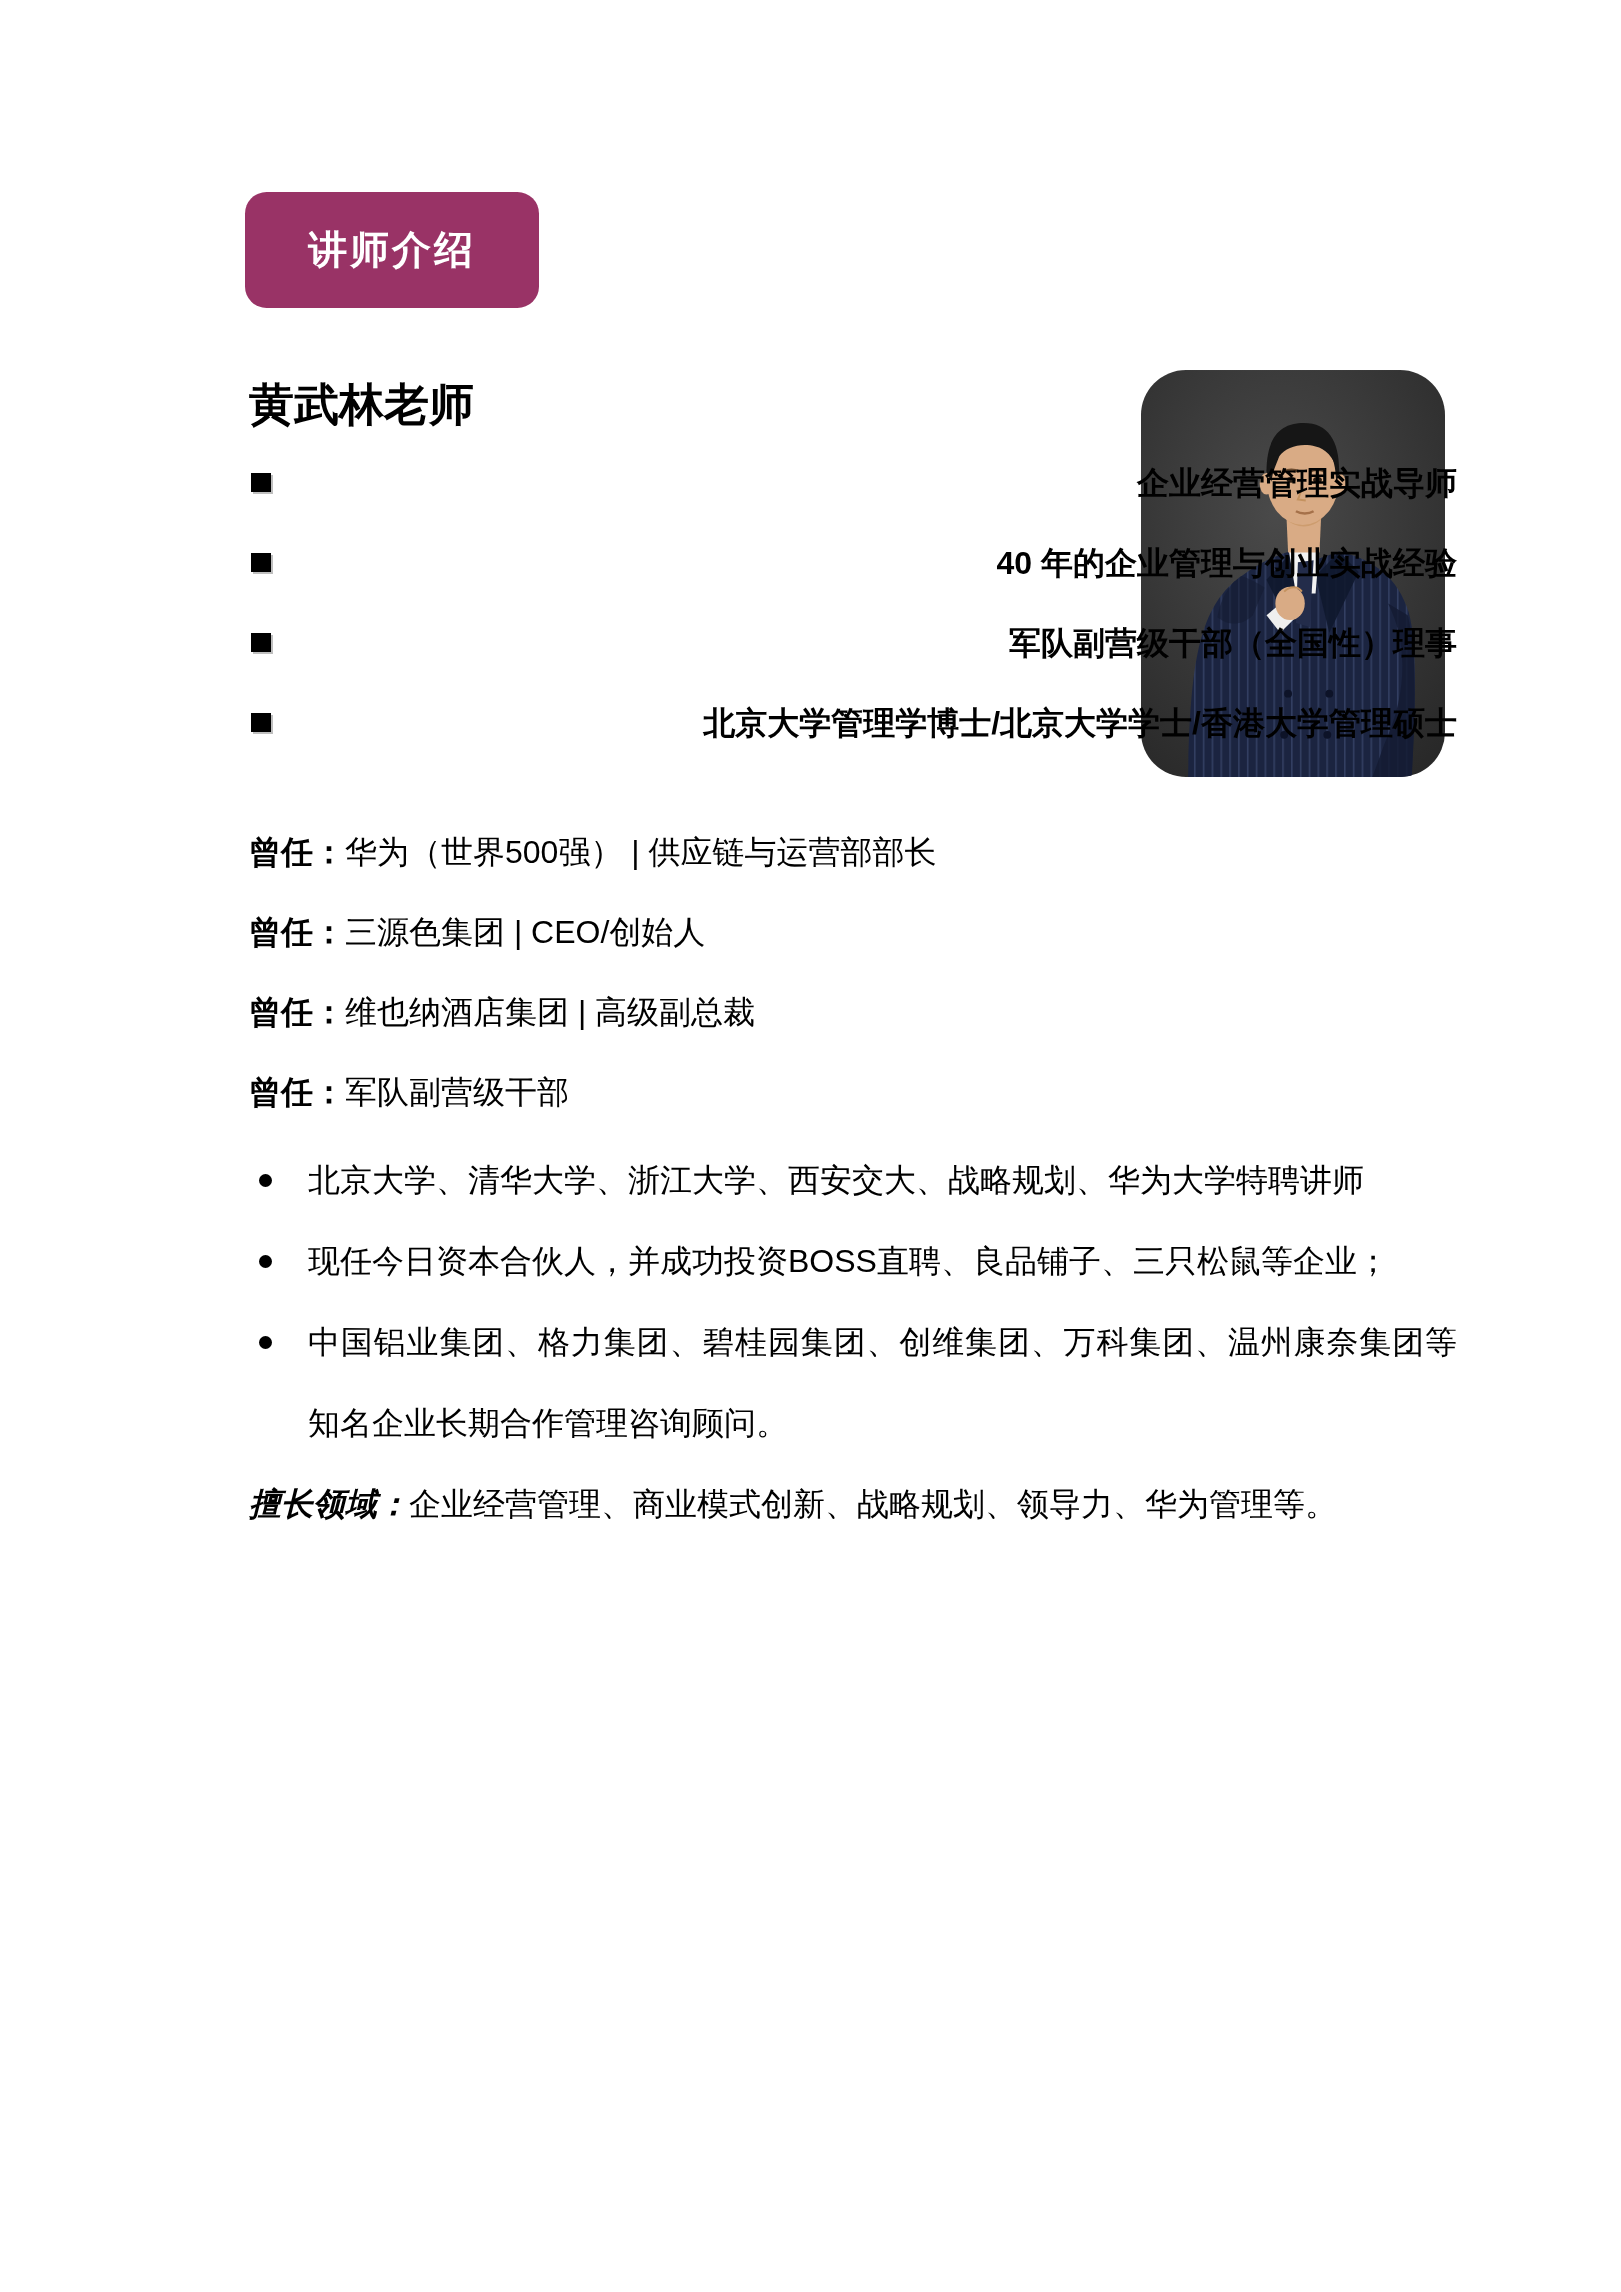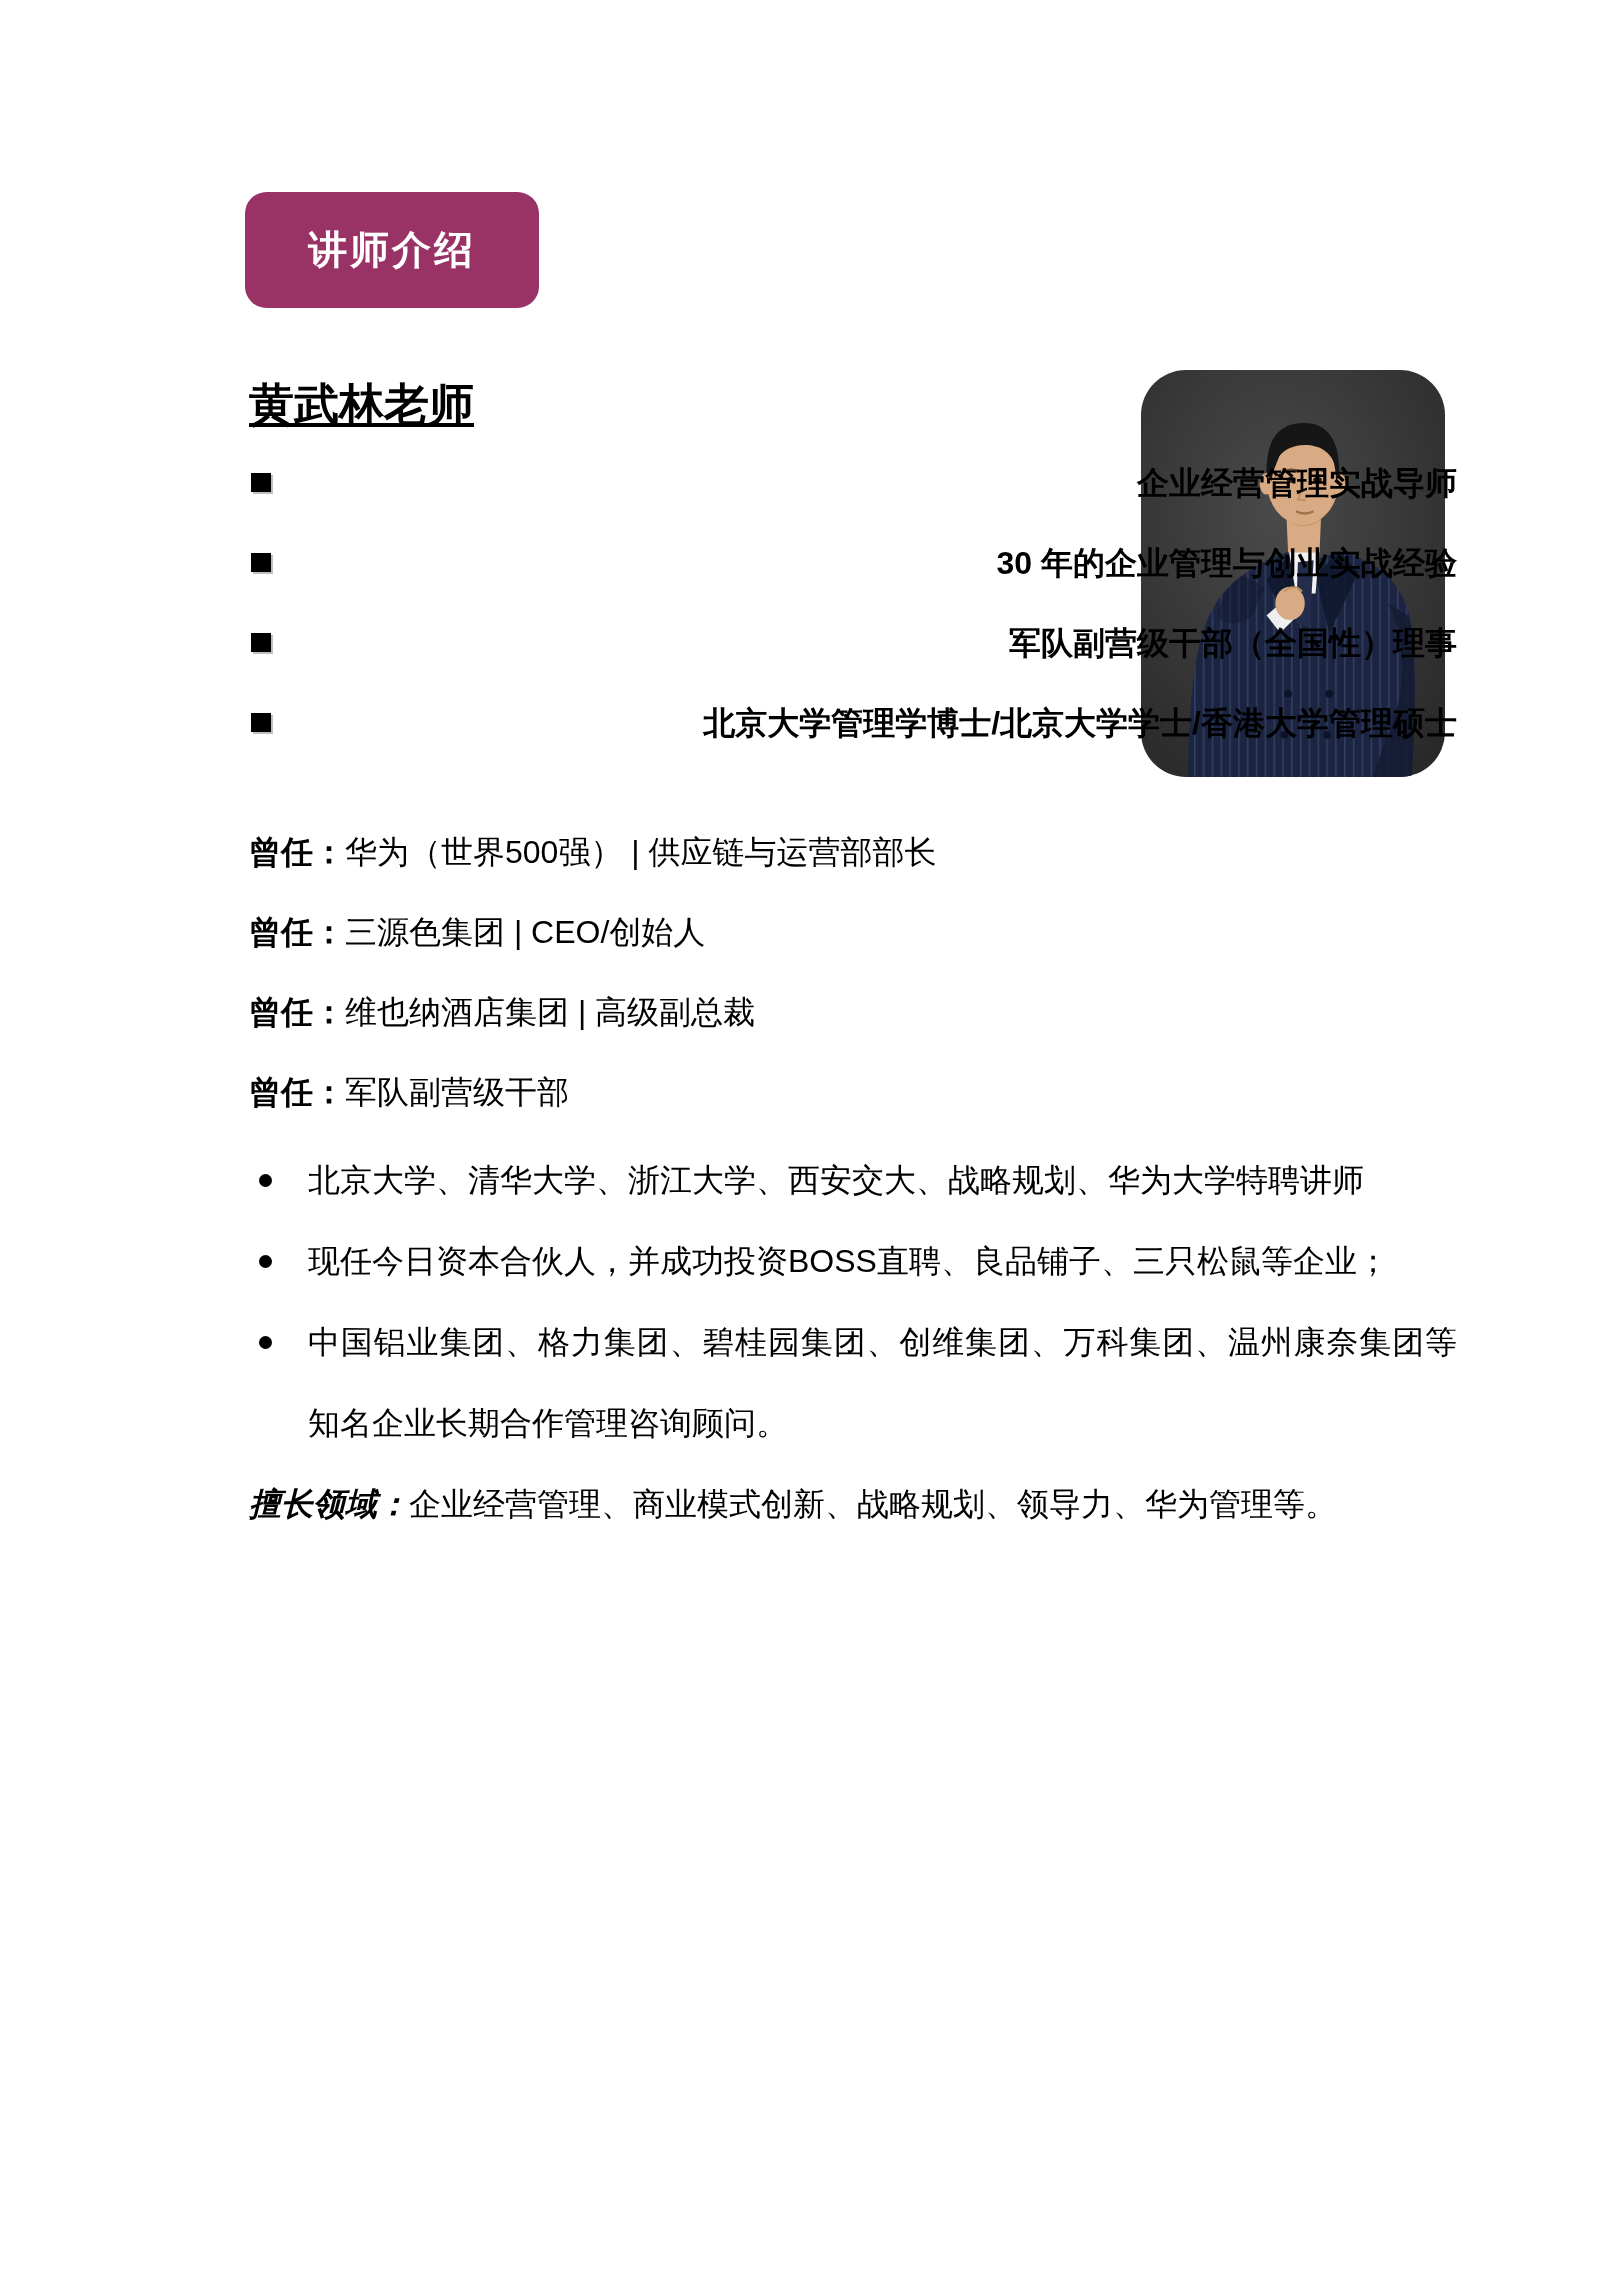--- a/index.html
+++ b/index.html
@@ -36,21 +36,20 @@
   }
   .photo-frame svg{display:block;}
 
   .content{
     position:absolute;left:245px;top:374px;width:1208px;
     font-size:32px;line-height:81px;
   }
   .lecturer-name{
     font-size:45px;font-weight:700;line-height:61px;
     margin-bottom:7.8px;
-    text-decoration:underline;
   }
   ul{list-style:none;}
   .highlights li{
     position:relative;padding-left:59px;
     font-weight:700;line-height:80px;
     text-align:right;white-space:nowrap;
   }
   .sq{
     position:absolute;left:2px;top:30px;
     width:19.6px;height:19.6px;background:#000;
@@ -145,21 +144,21 @@
 
     <h1 class="lecturer-name">黄武林老师</h1>
 
     <ul class="highlights">
       <li>
         <span class="sq"></span>
         <span>企业经营管理实战导师</span>
       </li>
       <li>
         <span class="sq"></span>
-        <span>30 年的企业管理与创业实战经验</span>
+        <span>40 年的企业管理与创业实战经验</span>
       </li>
       <li>
         <span class="sq"></span>
         <span>军队副营级干部（全国性）理事</span>
       </li>
       <li>
         <span class="sq"></span>
         <span>北京大学管理学博士/北京大学学士/香港大学管理硕士</span>
       </li>
     </ul>

